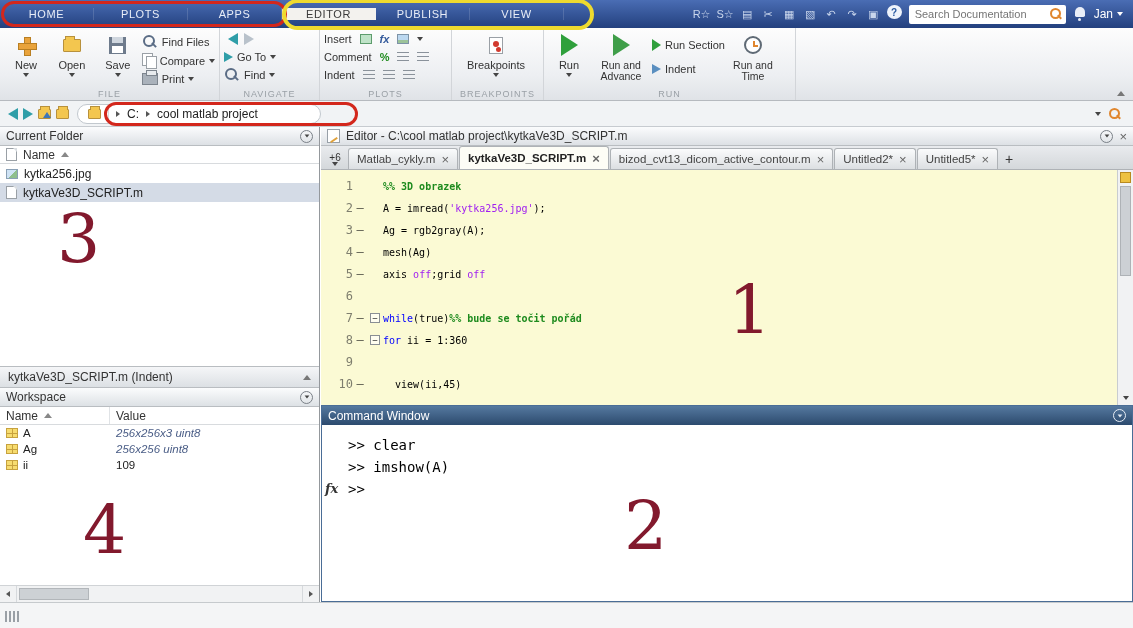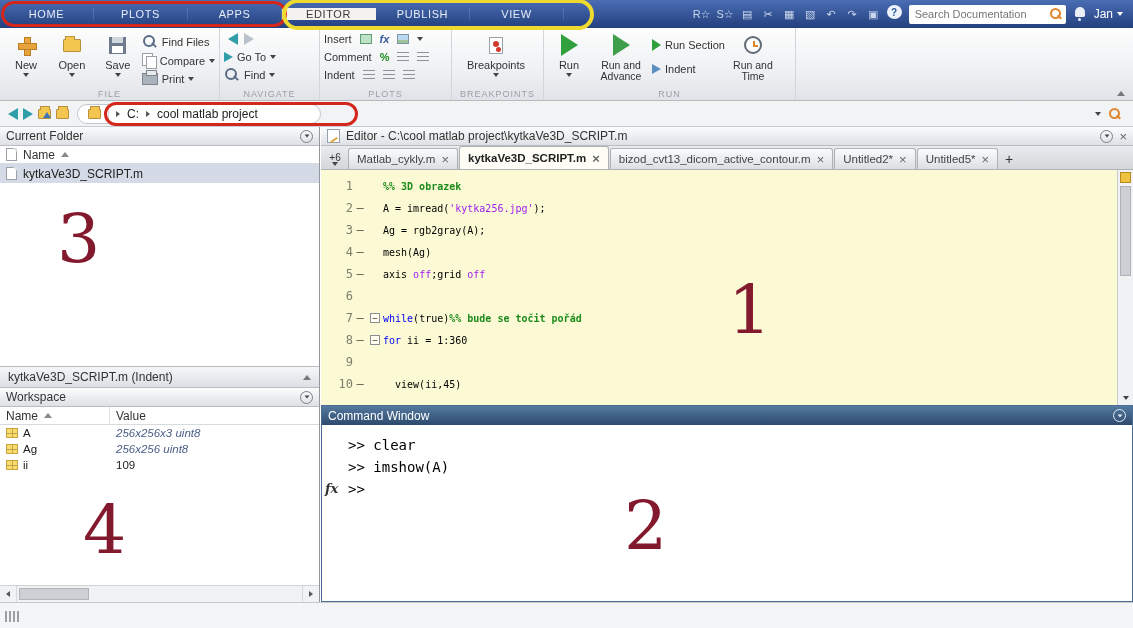--- a/index.html
+++ b/index.html
@@ -362,20 +362,24 @@
       <span class="pm">
           <span class="cd"></span>
         </span>
     </div>
     <div class="colhdr">
       <span class="mfile-ic"></span>
       <span>Name</span>
       <span class="sortup"></span>
     </div>
     <div class="filelist" id="fileList">
+        <div class="frow">
+          <span class="imgfile-ic"></span>
+          <span class="fname">kytka256.jpg</span>
+        </div>
         <div class="frow sel">
           <span class="mfile-ic"></span>
           <span class="fname">kytkaVe3D_SCRIPT.m</span>
         </div>
       </div>
     <div class="detailsbar">
       <span>kytkaVe3D_SCRIPT.m  (Indent)</span>
       <span class="sp"></span>
       <span class="cu"></span>
     </div>

